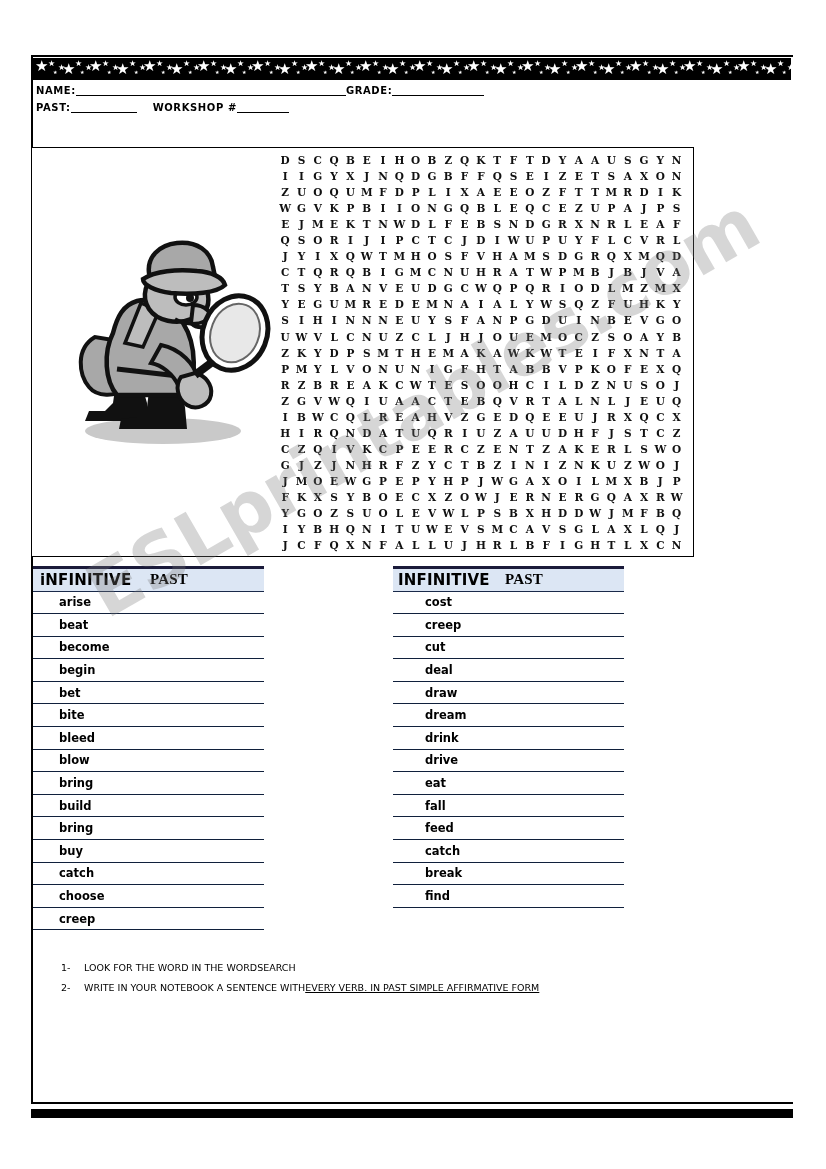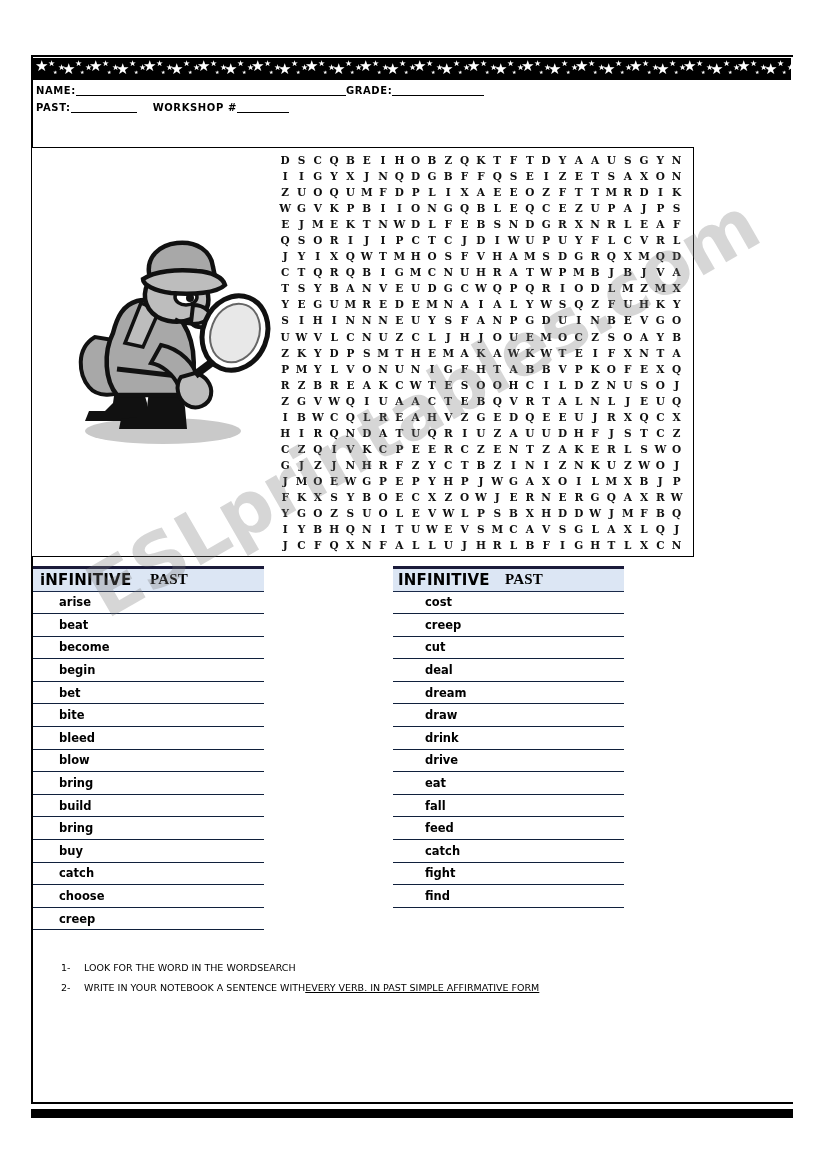--- a/index.html
+++ b/index.html
@@ -1157,28 +1157,28 @@
         </div>
         <div class="vt-row">
           <span class="verb">cut</span>
           <span class="verb past-blank" style="margin-left: auto; margin-right: 6px;"></span>
         </div>
         <div class="vt-row">
           <span class="verb">deal</span>
           <span class="verb past-blank" style="margin-left: auto; margin-right: 6px;"></span>
         </div>
         <div class="vt-row">
+          <span class="verb">draw</span>
+          <span class="verb past-blank" style="margin-left: auto; margin-right: 6px;"></span>
+        </div>
+        <div class="vt-row">
           <span class="verb">dream</span>
           <span class="verb past-blank" style="margin-left: auto; margin-right: 6px;"></span>
         </div>
         <div class="vt-row">
-          <span class="verb">draw</span>
-          <span class="verb past-blank" style="margin-left: auto; margin-right: 6px;"></span>
-        </div>
-        <div class="vt-row">
           <span class="verb">drink</span>
           <span class="verb past-blank" style="margin-left: auto; margin-right: 6px;"></span>
         </div>
         <div class="vt-row">
           <span class="verb">drive</span>
           <span class="verb past-blank" style="margin-left: auto; margin-right: 6px;"></span>
         </div>
         <div class="vt-row">
           <span class="verb">eat</span>
           <span class="verb past-blank" style="margin-left: auto; margin-right: 6px;"></span>
@@ -1189,21 +1189,21 @@
         </div>
         <div class="vt-row">
           <span class="verb">feed</span>
           <span class="verb past-blank" style="margin-left: auto; margin-right: 6px;"></span>
         </div>
         <div class="vt-row">
           <span class="verb">catch</span>
           <span class="verb past-blank" style="margin-left: auto; margin-right: 6px;"></span>
         </div>
         <div class="vt-row">
-          <span class="verb">fight</span>
+          <span class="verb">break</span>
           <span class="verb past-blank" style="margin-left: auto; margin-right: 6px;"></span>
         </div>
         <div class="vt-row">
           <span class="verb">find</span>
           <span class="verb past-blank" style="margin-left: auto; margin-right: 6px;"></span>
         </div>
       </div>
   </div>
 
   <div id="instructions">

